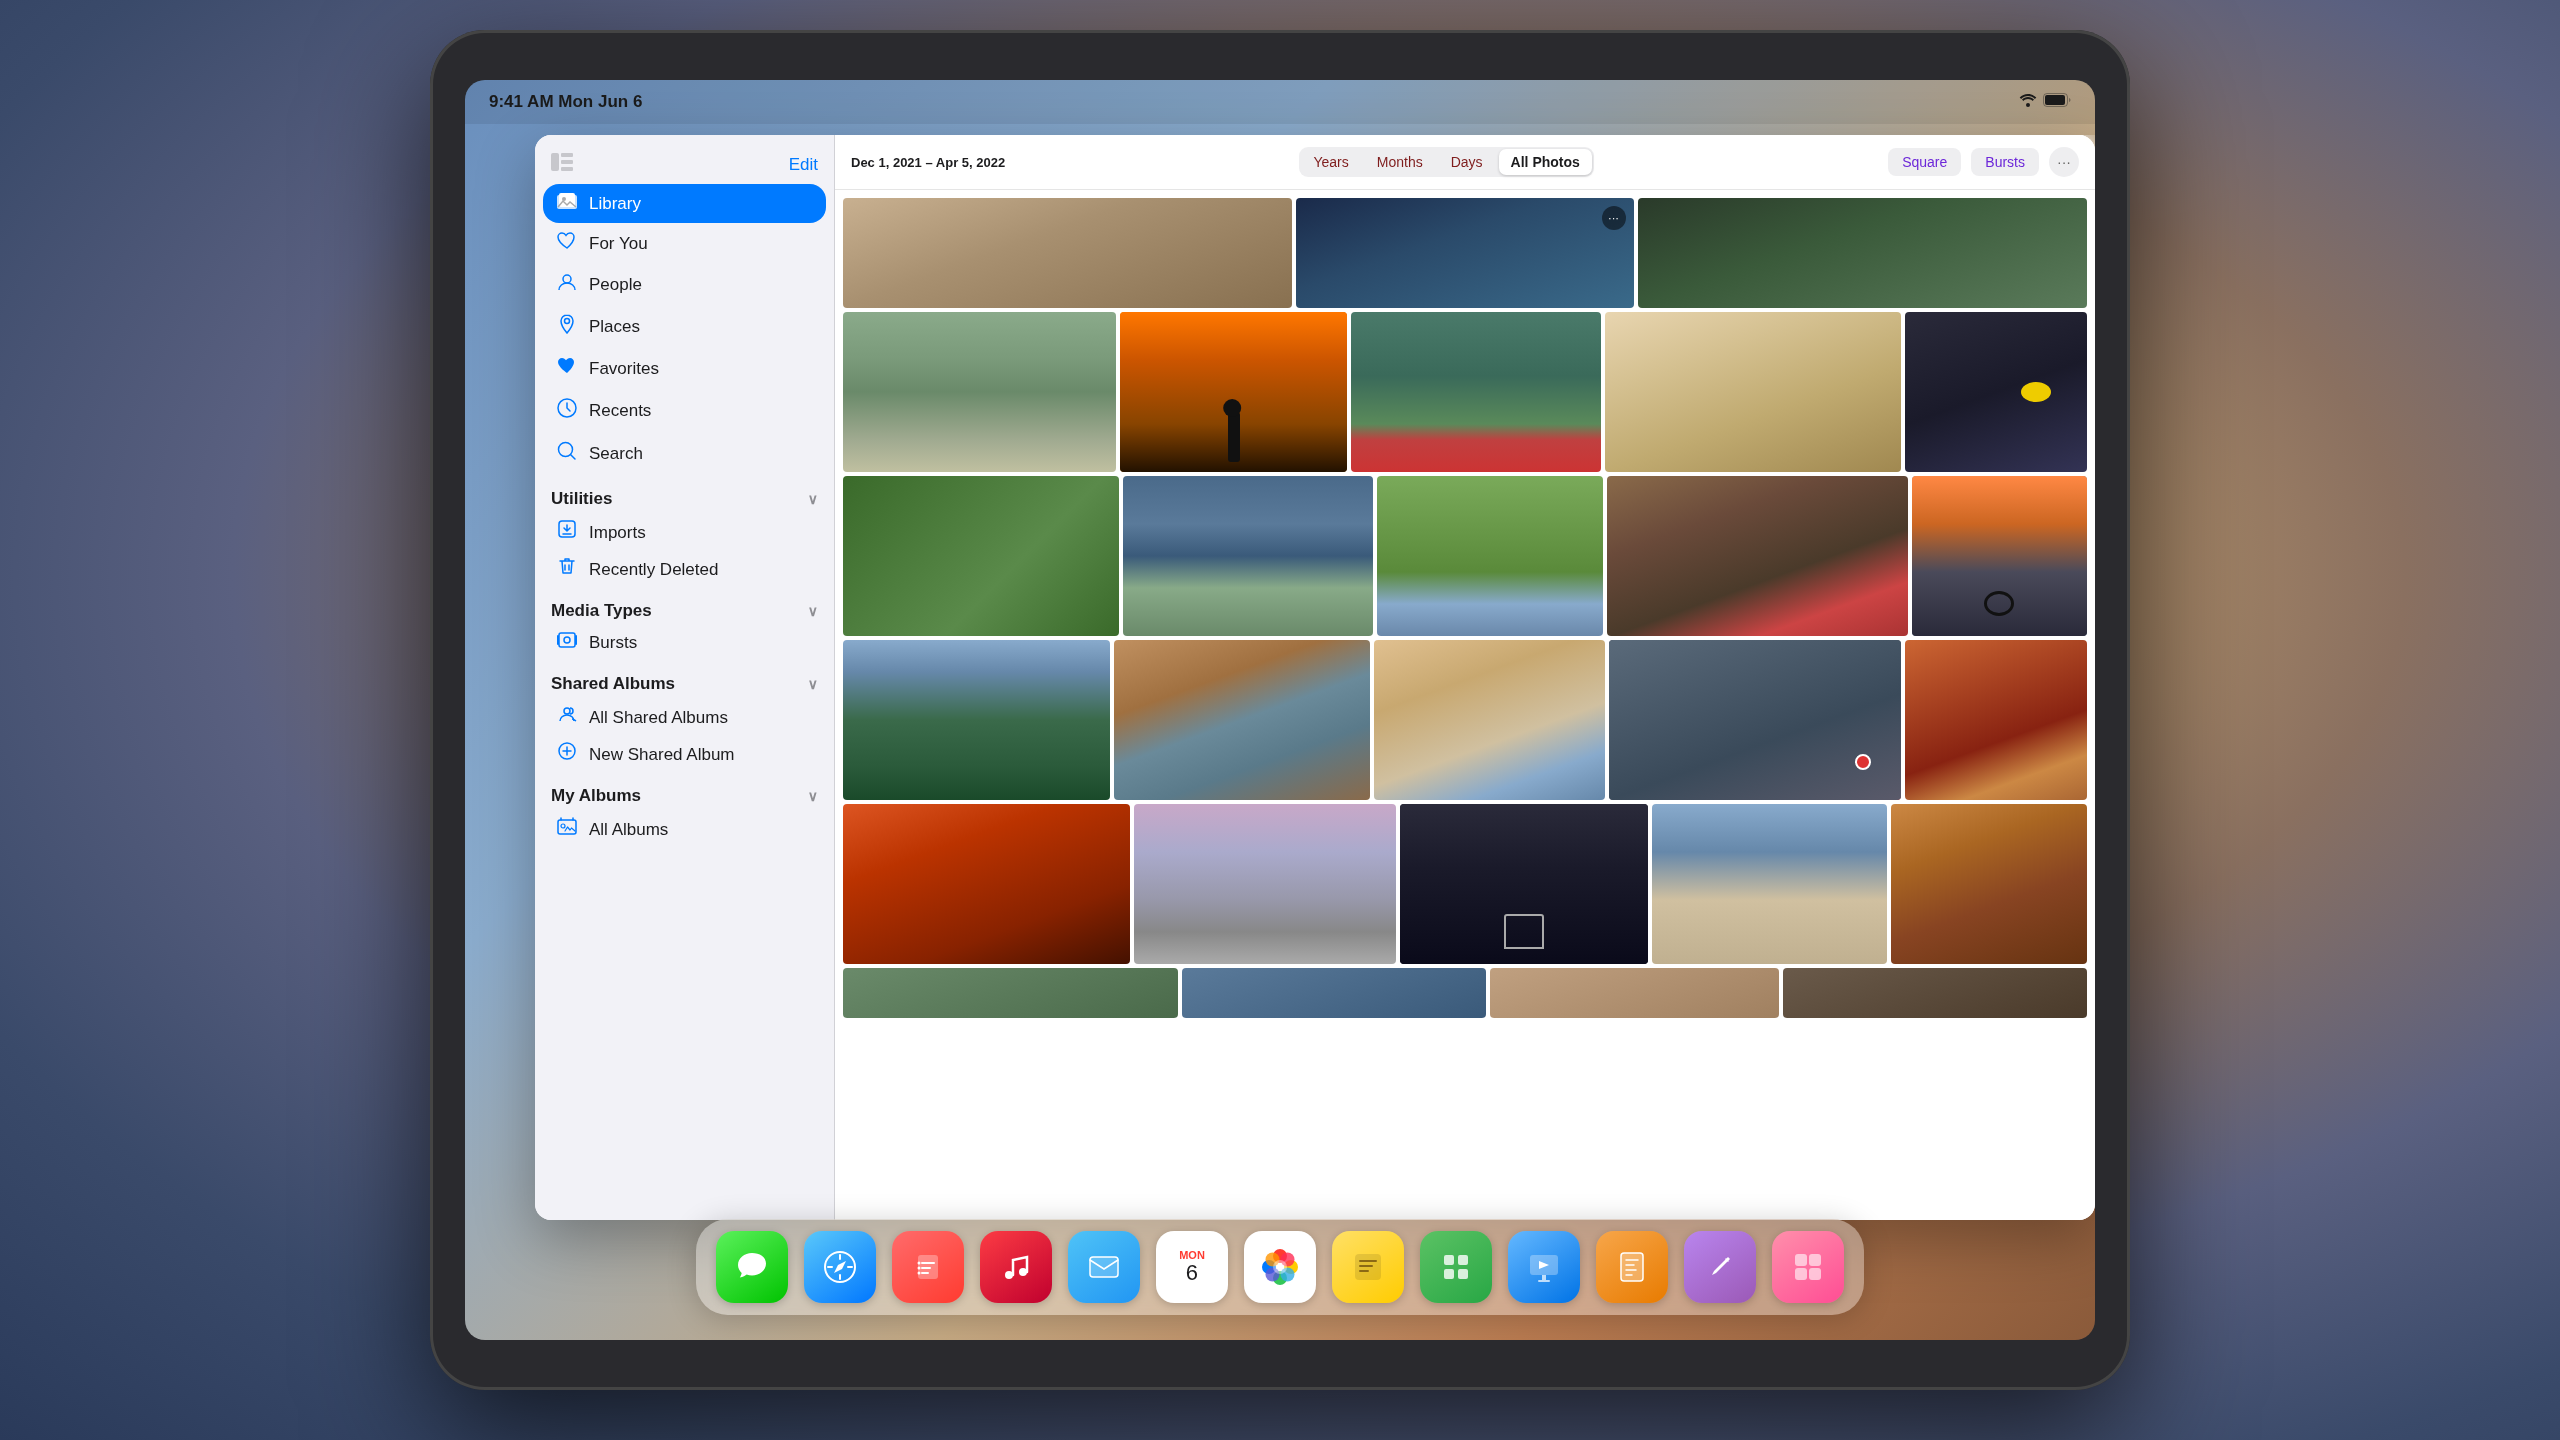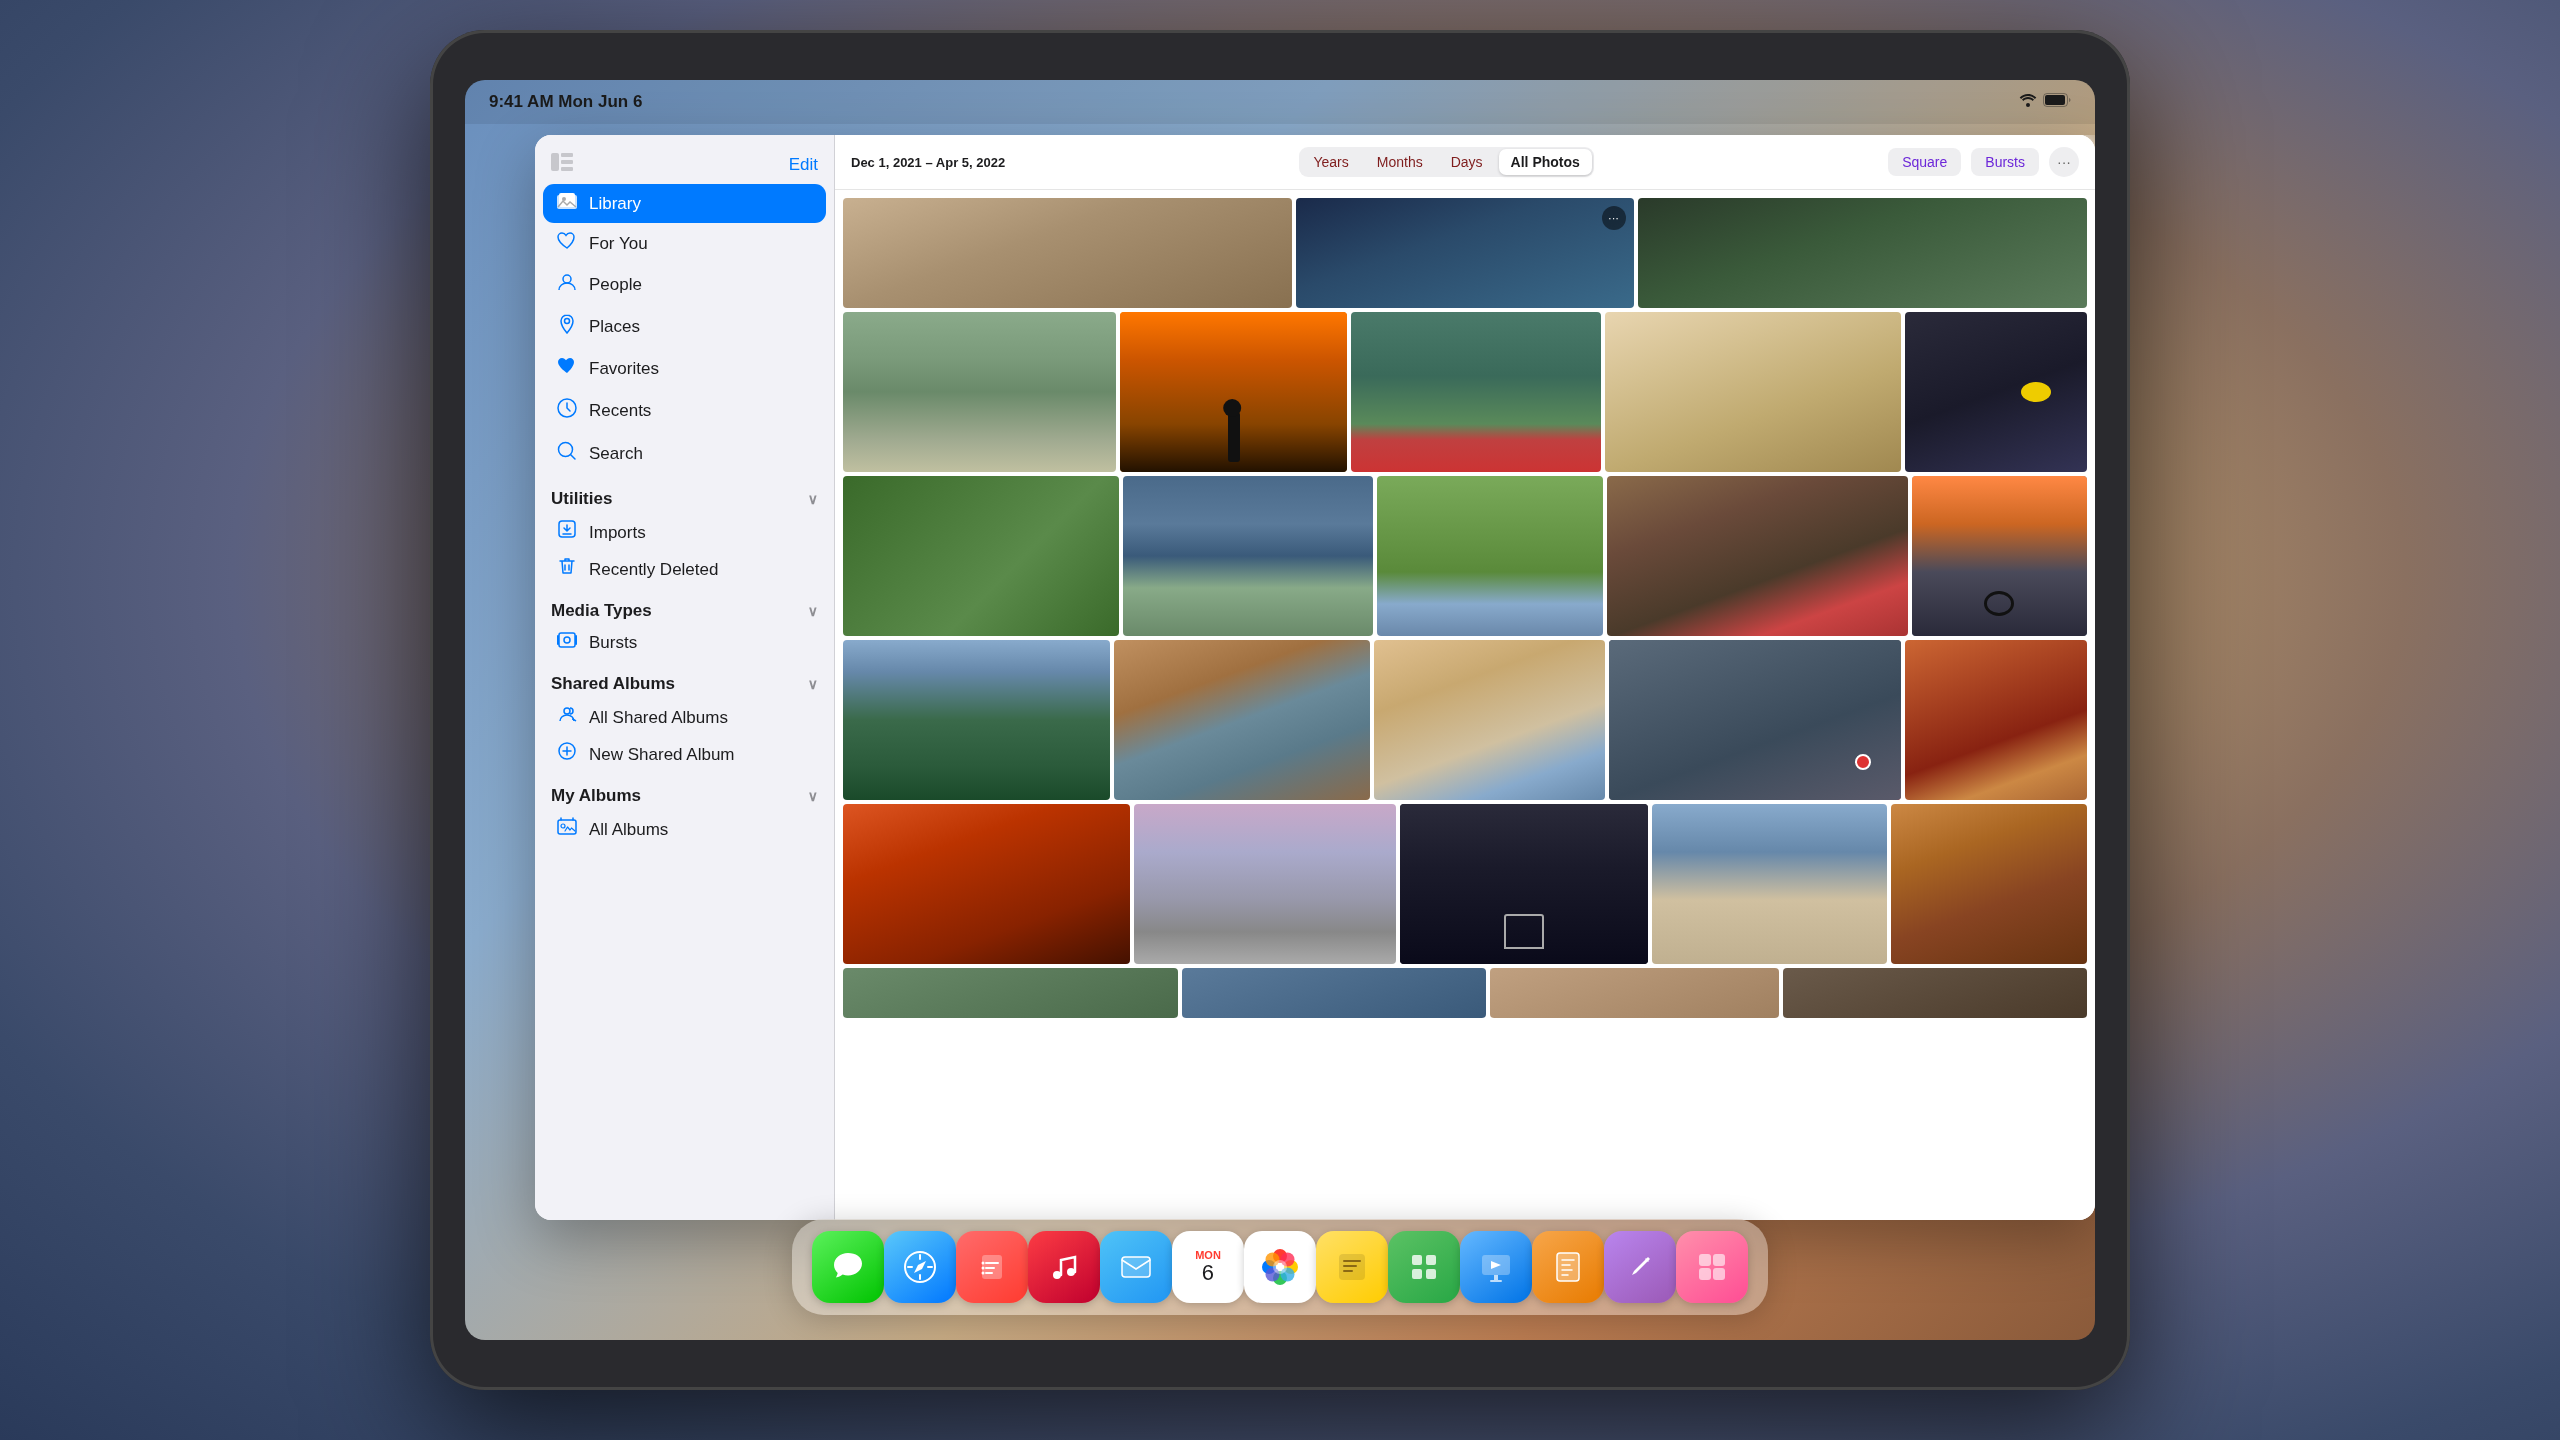--- a/index.html
+++ b/index.html
@@ -111,21 +111,21 @@
 
     .sidebar-nav {
       padding: 0 8px;
     }
 
     .nav-item {
       display: flex;
       align-items: center;
       gap: 10px;
       padding: 9px 12px;
-      border-radius: 11px;
+      border-radius: 16px;
       cursor: pointer;
       font-size: 17px;
       color: #1c1c1e;
     }
     .nav-item.active {
       background: #007AFF;
       color: white;
     }
     .nav-item.active .nav-icon {
       color: white;
@@ -308,21 +308,21 @@
     .ph-top3 { background: linear-gradient(160deg, #2a3a2a 0%, #3a5a3a 40%, #5a7a5a 100%); height: 110px; }
 
     
     .dock {
       position: absolute;
       bottom: 25px;
       left: 50%;
       transform: translateX(-50%);
       display: flex;
       align-items: center;
-      gap: 0;
+      gap: 16px;
       background: rgba(255,255,255,0.35);
       backdrop-filter: blur(20px);
       border-radius: 32px;
       padding: 12px 20px;
       box-shadow: 0 4px 30px rgba(0,0,0,0.2);
     }
     .dock-item {
       width: 72px;
       height: 72px;
       border-radius: 18px;

